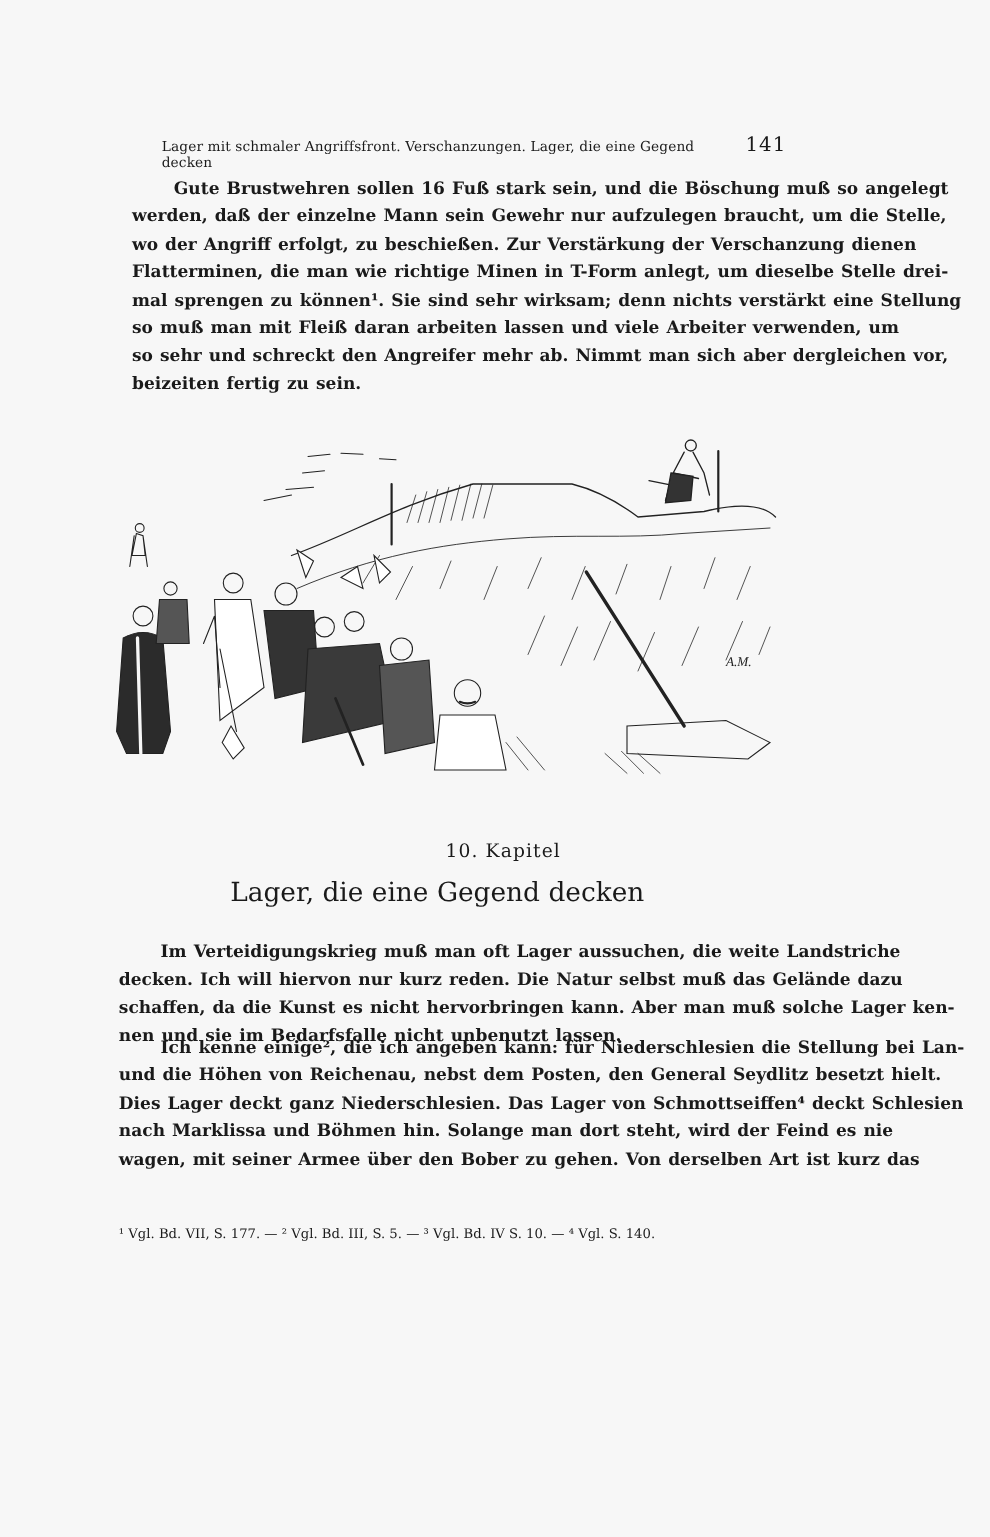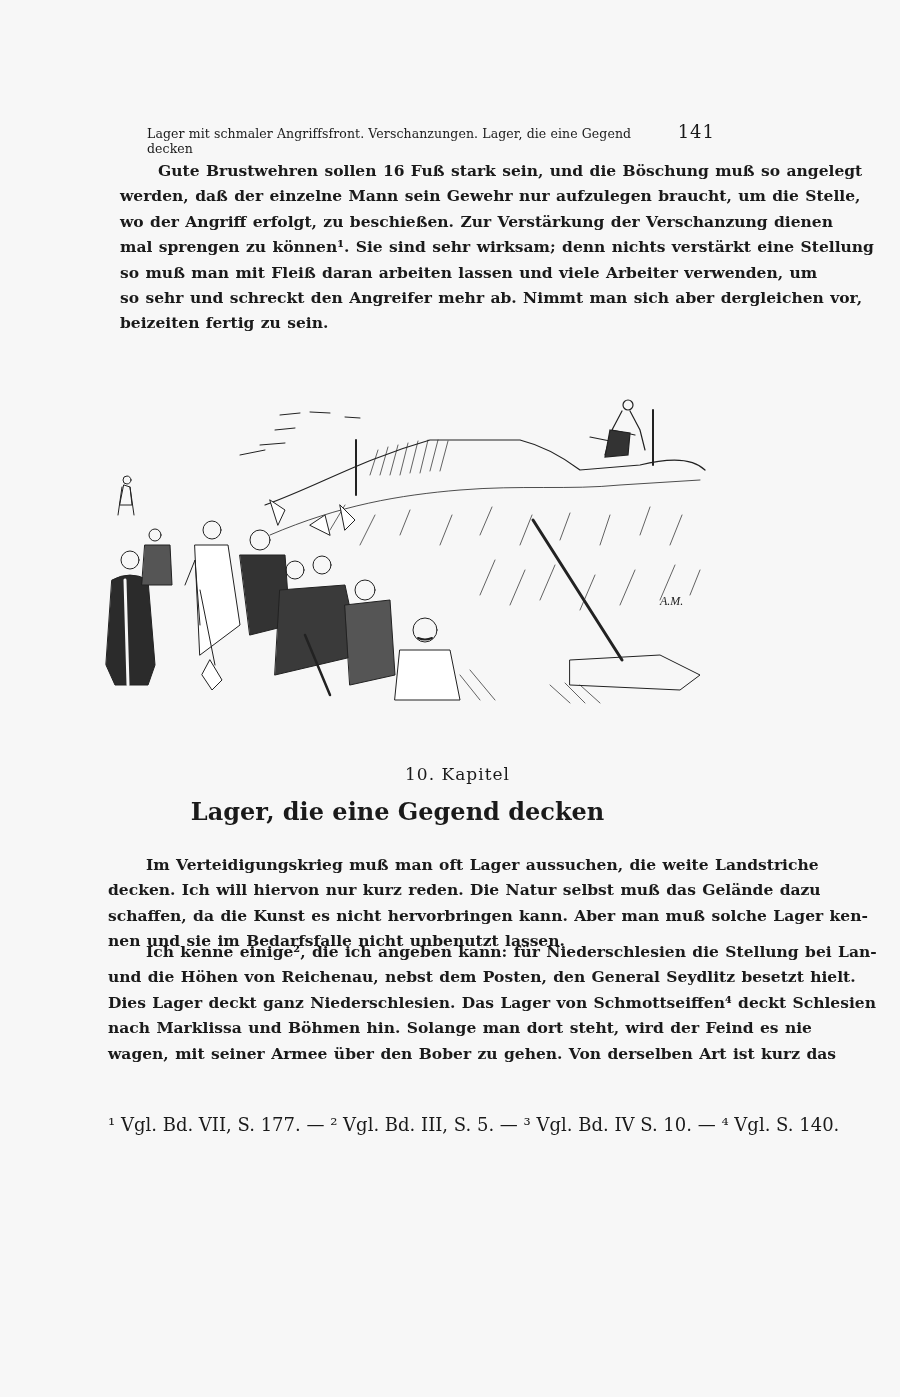--- a/index.html
+++ b/index.html
@@ -33,40 +33,41 @@
   .illus {
     position: absolute; left: 100px; top: 395px; width: 610px; height: 310px;
   }
   .chapter-no {
     position: absolute; left: 0; width: 900px; top: 764px;
     text-align: center; font-size: 17px; letter-spacing: 1px;
     padding-left: 15px; box-sizing: border-box;
   }
   .chapter-title {
     position: absolute; left: 0; width: 792px; top: 797px;
-    text-align: center; font-size: 24px; font-weight: bold;
+    text-align: center; font-size: 24px; font-weight: normal;
     padding-left: 3px; box-sizing: border-box;
   }
   .footnotes {
     position: absolute; left: 108px; top: 1114px; width: 600px;
-    font-size: 18px; white-space: nowrap;
+    font-size: 12px; white-space: nowrap;
   }
 </style>
 </head>
 <body>
 
 <div class="running-head">
   <span>Lager mit schmaler Angriffsfront. Verschanzungen. Lager, die eine Gegend decken</span>
   <span class="pno">141</span>
 </div>
 
 <div class="para p1">
   <span class="line indent">Gute Brustwehren sollen 16 Fuß stark sein, und die Böschung muß so angelegt</span>
   <span class="line">werden, daß der einzelne Mann sein Gewehr nur aufzulegen braucht, um die Stelle,</span>
   <span class="line">wo der Angriff erfolgt, zu beschießen. Zur Verstärkung der Verschanzung dienen</span>
+  <span class="line">Flatterminen, die man wie richtige Minen in T-Form anlegt, um dieselbe Stelle drei-</span>
   <span class="line">mal sprengen zu können¹. Sie sind sehr wirksam; denn nichts verstärkt eine Stellung</span>
   <span class="line">so muß man mit Fleiß daran arbeiten lassen und viele Arbeiter verwenden, um</span>
   <span class="line">so sehr und schreckt den Angreifer mehr ab. Nimmt man sich aber dergleichen vor,</span>
   <span class="line last">beizeiten fertig zu sein.</span>
 </div>
 
 <svg class="illus" viewBox="0 0 610 310">
   <g stroke="#222" fill="none" stroke-linecap="round">
 
     <g stroke-width="1">

